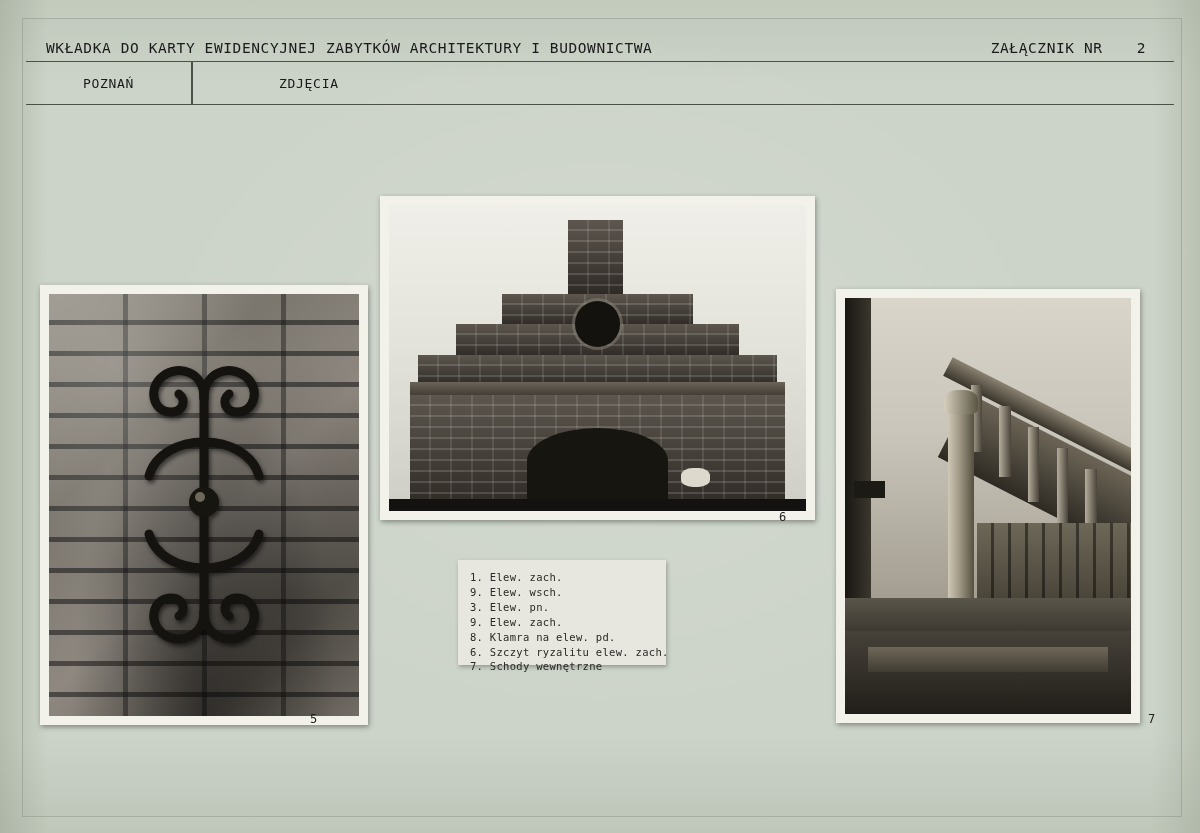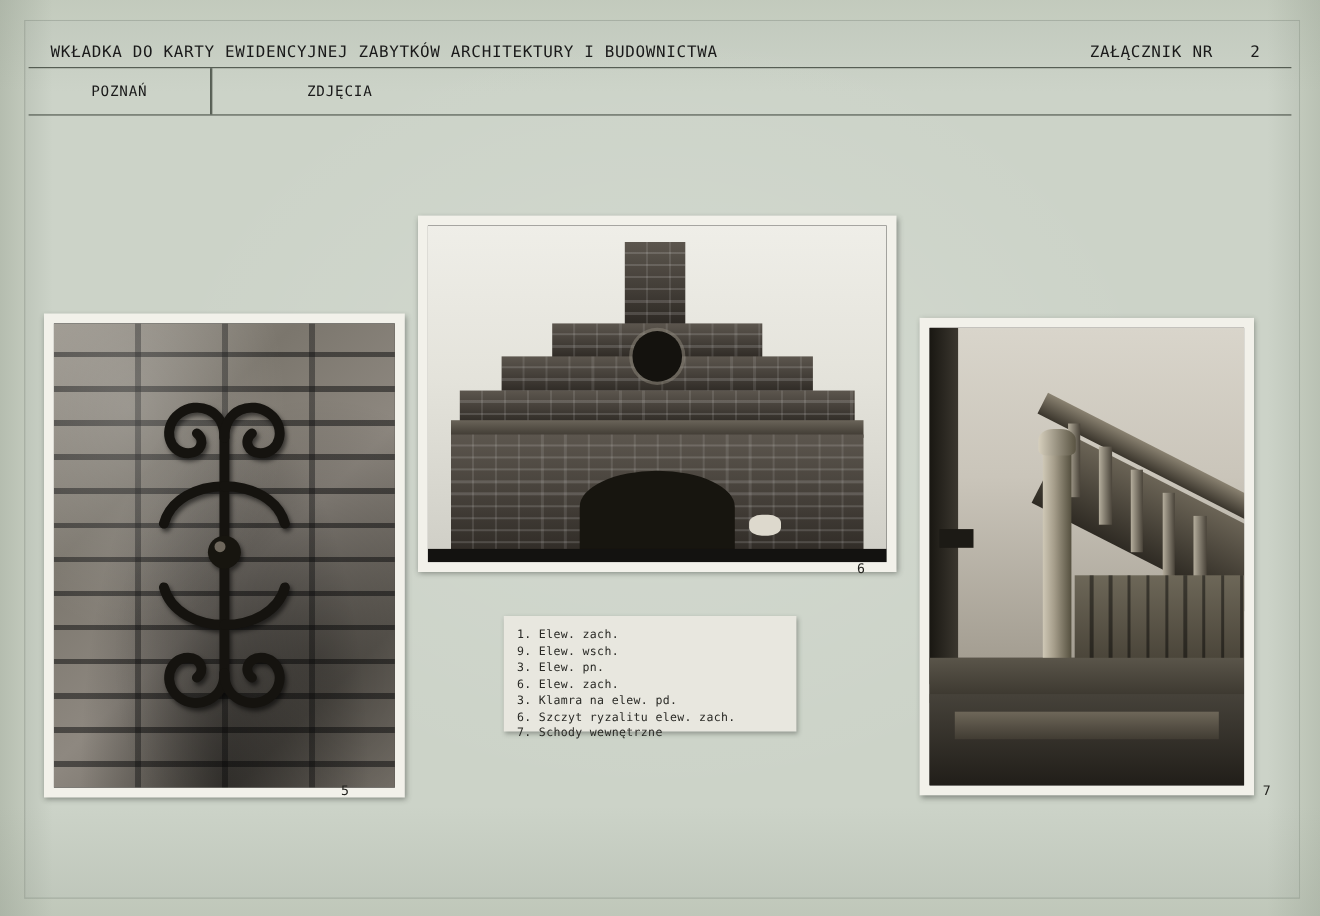--- a/index.html
+++ b/index.html
@@ -151,21 +151,21 @@
 
   
   #photo7 { left: 836px; top: 289px; width: 286px; height: 416px; }
   .stair-scene { position:absolute; inset:0; background: linear-gradient(to bottom,#4a4641 0%, #39352f 60%, #221f1b 100%); }
 
   
   .legend {
     position: absolute;
     left: 458px;
     top: 560px;
-    width: 266px;
+    width: 208px;
     height: 105px;
     background: #e8e7df;
     box-shadow: 1px 2px 4px rgba(40,45,40,0.35);
     padding: 10px 12px 8px 12px;
     box-sizing: border-box;
   }
   .legend ol {
     margin: 0;
     padding: 0;
     list-style: none;
@@ -297,19 +297,19 @@
                   background:linear-gradient(to bottom,#6e6759,#413c33);"></div>
     </div>
   </div>
   <div class="cap" style="left:1148px; top:712px;">7</div>
 
   <div class="legend">
     <ol>
       <li>1. Elew. zach.</li>
       <li>9. Elew. wsch.</li>
       <li>3. Elew. pn.</li>
-      <li>6. Elew. zach.</li>
-      <li>3. Klamra na elew. pd.</li>
+      <li>9. Elew. zach.</li>
+      <li>8. Klamra na elew. pd.</li>
       <li>6. Szczyt ryzalitu elew. zach.</li>
       <li>7. Schody wewnętrzne</li>
     </ol>
   </div>
 </div>
 
 </body></html>

